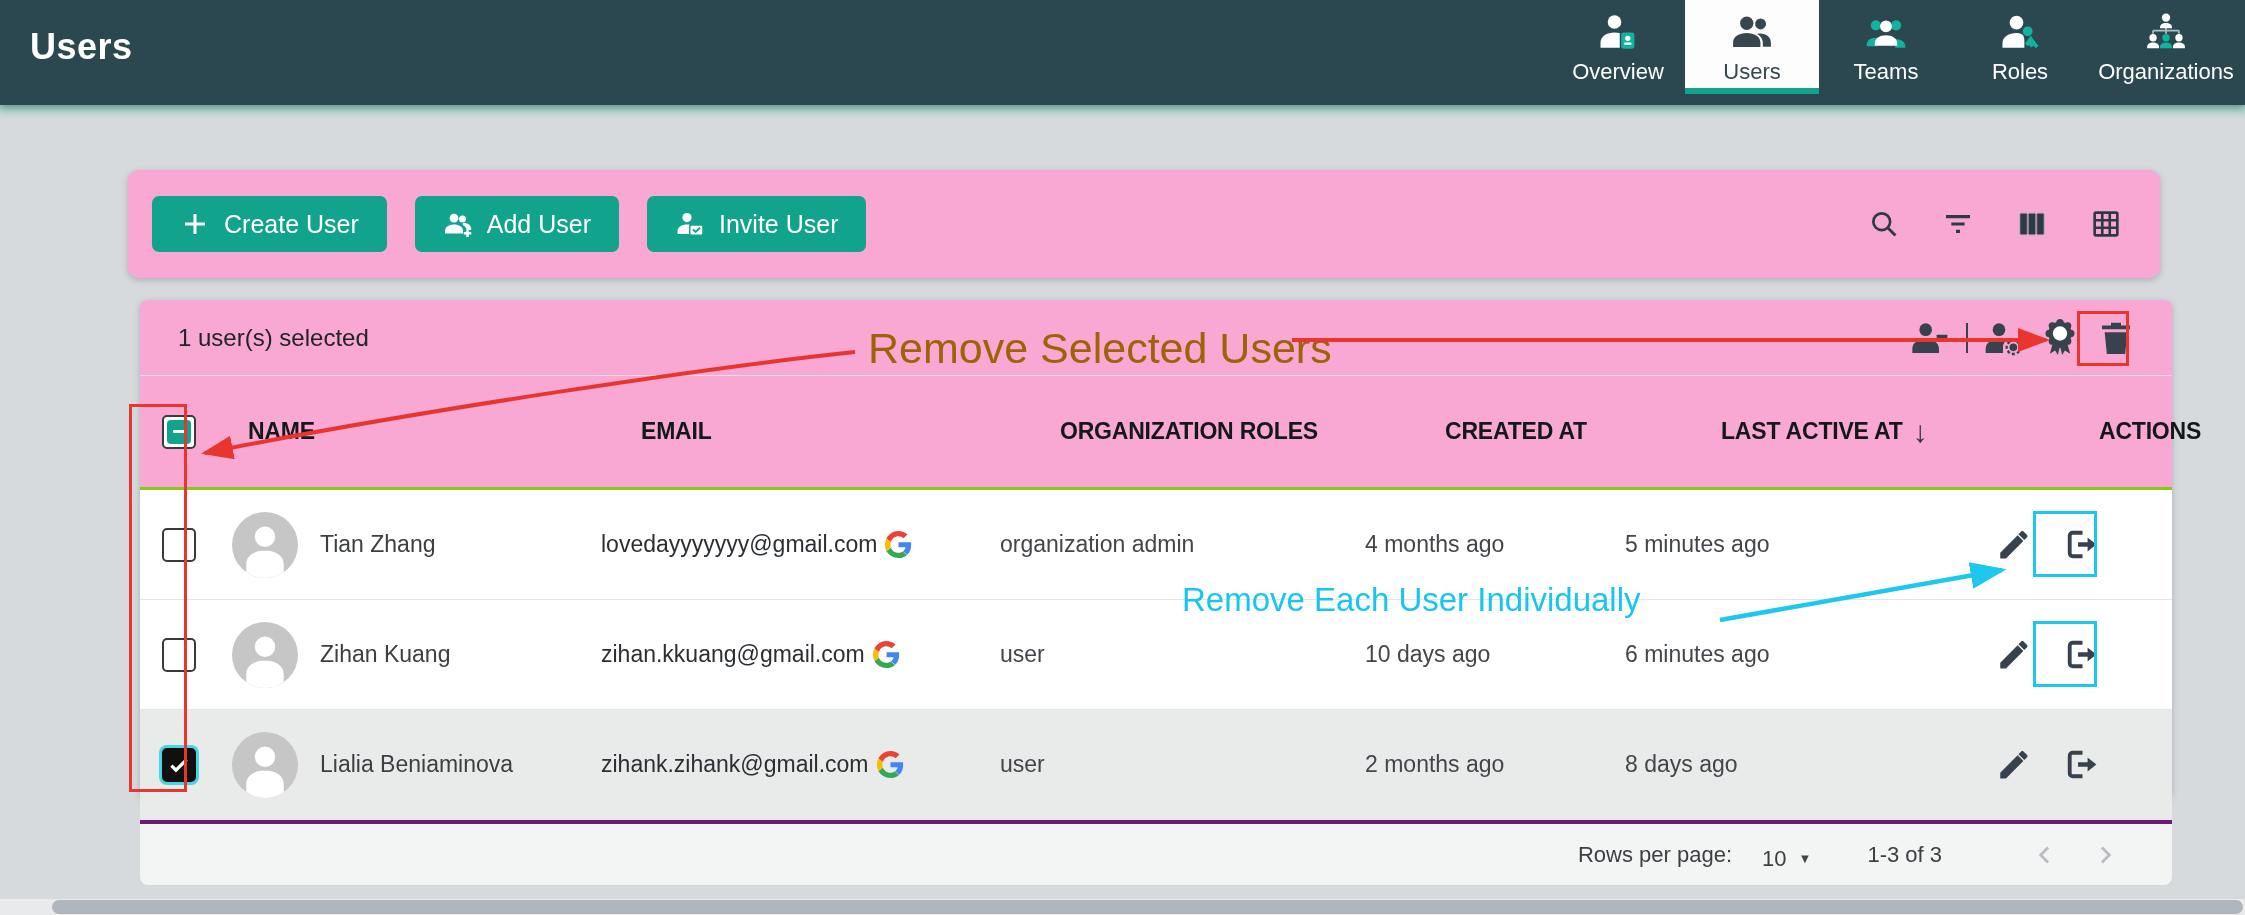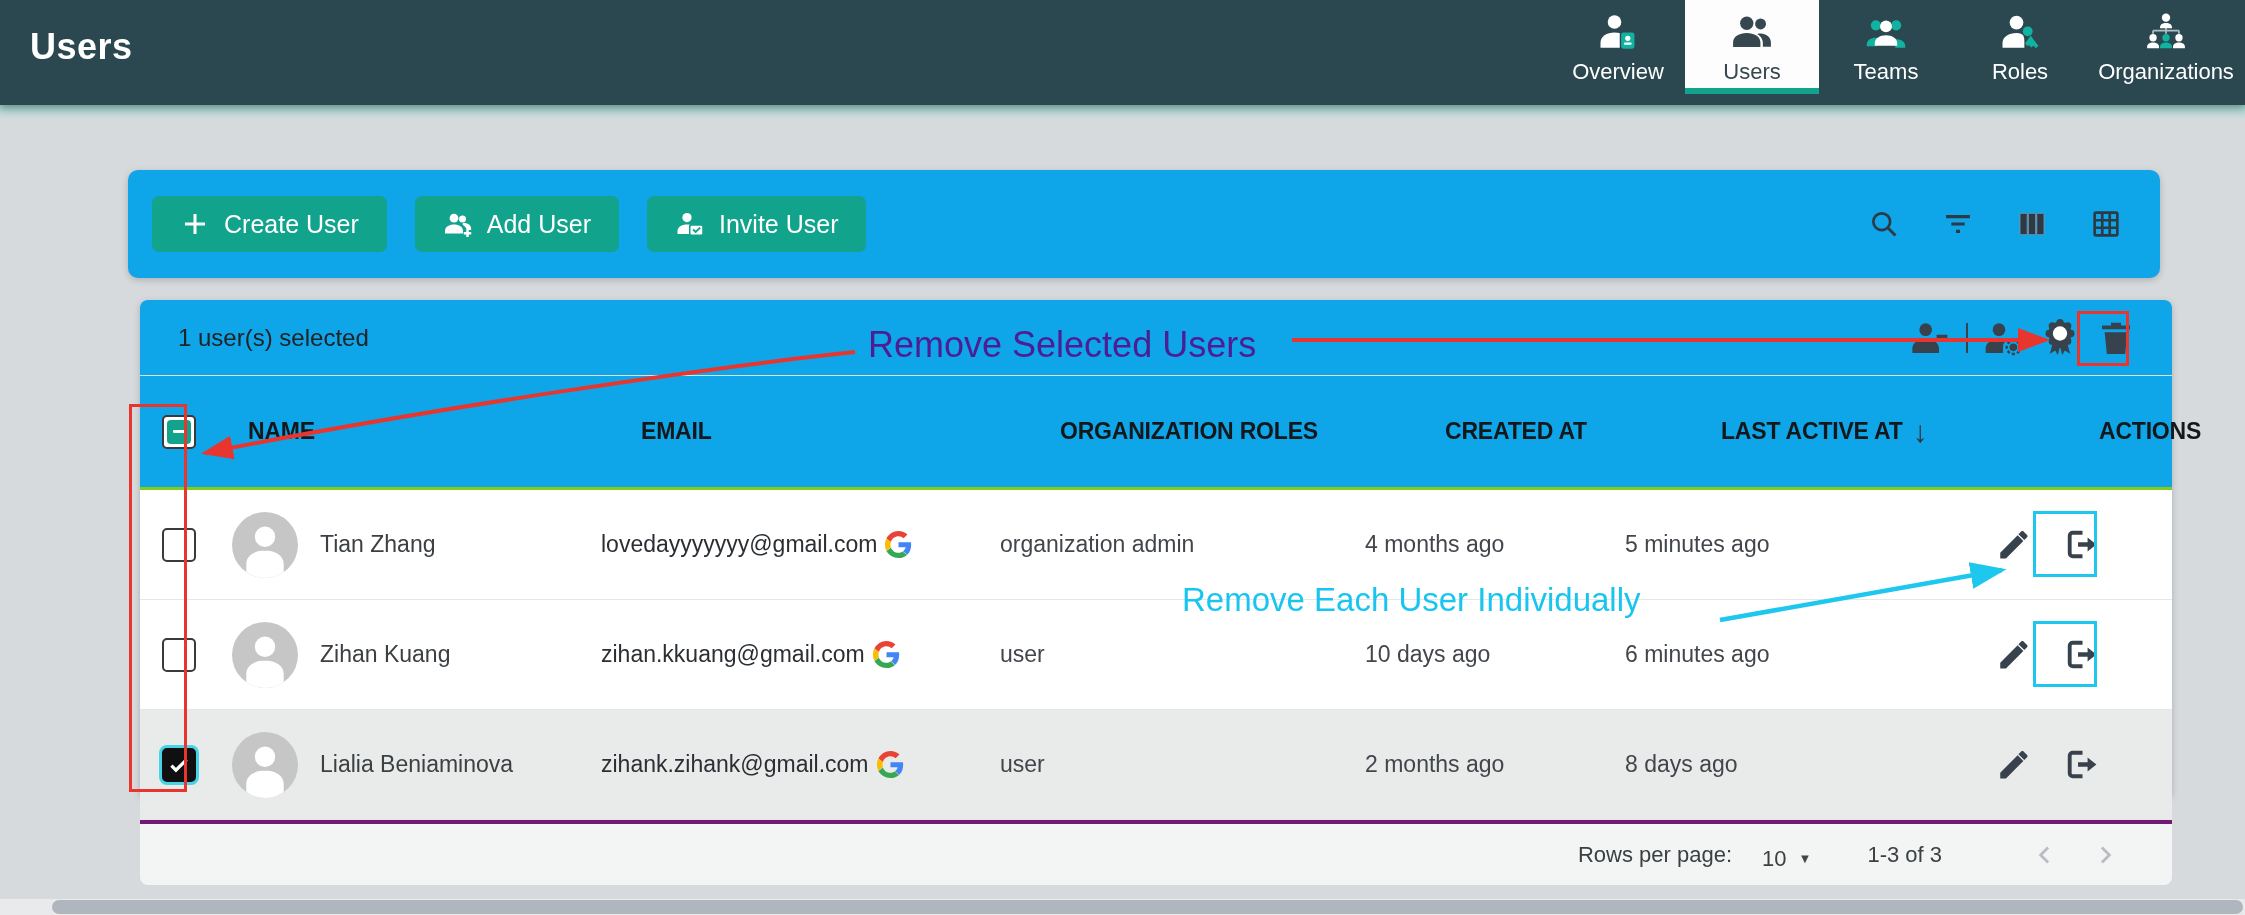--- a/index.html
+++ b/index.html
@@ -14,21 +14,21 @@
   .tab{width:134px;height:94px;display:flex;flex-direction:column;align-items:center;justify-content:flex-start;
     color:#fff;cursor:pointer;position:relative;}
   .tab.wide{width:158px;} .tab.narrow{width:118px;}
   .tab .ticon{width:42px;height:42px;margin-top:11px;}
   .tab .tlabel{font-size:22px;margin-top:6px;white-space:nowrap;}
   .tab.active{background:#fdfdfd;color:#37474f;border-bottom:6px solid #12a38d;}
   .hdr-glow{position:absolute;top:105px;left:0;width:2245px;height:14px;z-index:4;
     background:linear-gradient(180deg,#9ed8d1 0%, rgba(214,218,221,0) 100%);}
 
   
-  .card{position:absolute;background:#0ea5e9;border-radius:10px;box-shadow:0 2px 6px rgba(60,64,67,.28);}
+  .card{position:absolute;background:#f9a8d4;border-radius:10px;box-shadow:0 2px 6px rgba(60,64,67,.28);}
   .toolbar-card{left:128px;top:170px;width:2032px;height:108px;display:flex;align-items:center;padding-left:24px;}
   .btn{height:56px;border:none;border-radius:7px;background:#12a38d;color:#fff;font-size:25px;
     font-family:"Liberation Sans",sans-serif;display:flex;align-items:center;gap:14px;padding:0 28px;margin-right:28px;cursor:pointer;}
   .btn svg{width:30px;height:30px;}
   .tool-icons{position:absolute;right:38px;top:0;height:108px;display:flex;align-items:center;gap:42px;}
   .tool-icons svg{width:32px;height:32px;cursor:pointer;}
 
   
   .table-card{left:140px;top:300px;width:2032px;height:498px;border-radius:8px;}
   .sel-bar{height:76px;border-bottom:1px solid #dfdfdf;display:flex;align-items:center;position:relative;}
@@ -73,21 +73,21 @@
   .pg-btn svg{width:30px;height:30px;}
 
   
   .hscroll{position:absolute;left:0;bottom:0;width:2245px;height:16px;background:#e8eaec;}
   .hscroll-thumb{position:absolute;left:52px;top:1px;right:2px;height:14px;background:#b0b6bd;border-radius:7px;}
 
   
   .anno{position:absolute;z-index:50;pointer-events:none;}
   .anno-rect-red{border:3px solid #e8362e;}
   .anno-rect-cyan{border:3px solid #1ec7ee;}
-  .anno-text-red{color:#4c1d95;font-size:36px;white-space:nowrap;}
+  .anno-text-red{color:#a16207;font-size:43px;white-space:nowrap;}
   .anno-text-cyan{color:#18c5f0;font-size:33px;white-space:nowrap;}
 </style>
 </head>
 <body>
 
 <div class="app-header">
   <div class="app-title">Users</div>
   <div class="tabs">
 
     <div class="tab">

